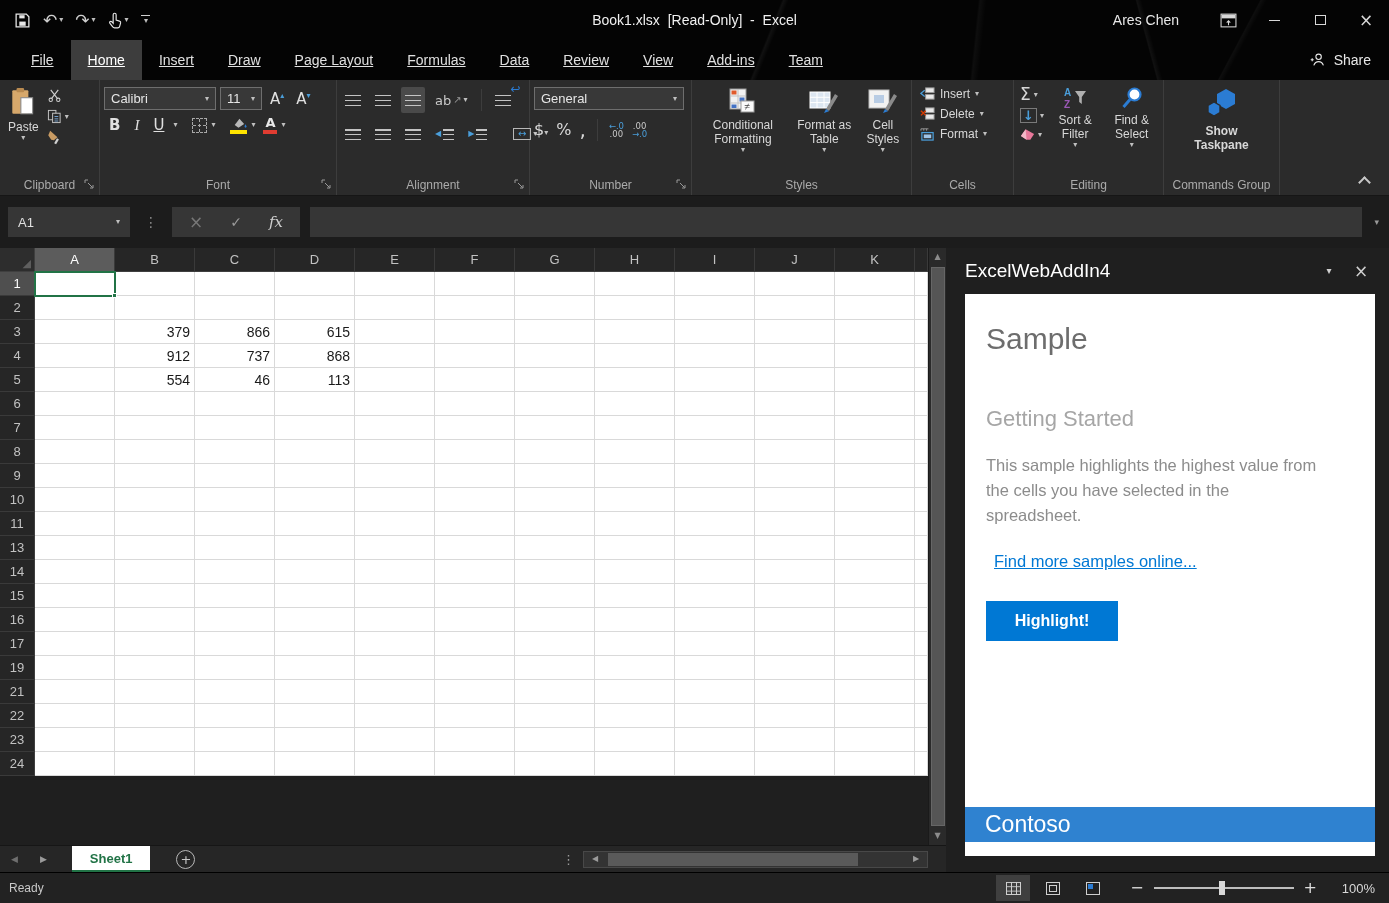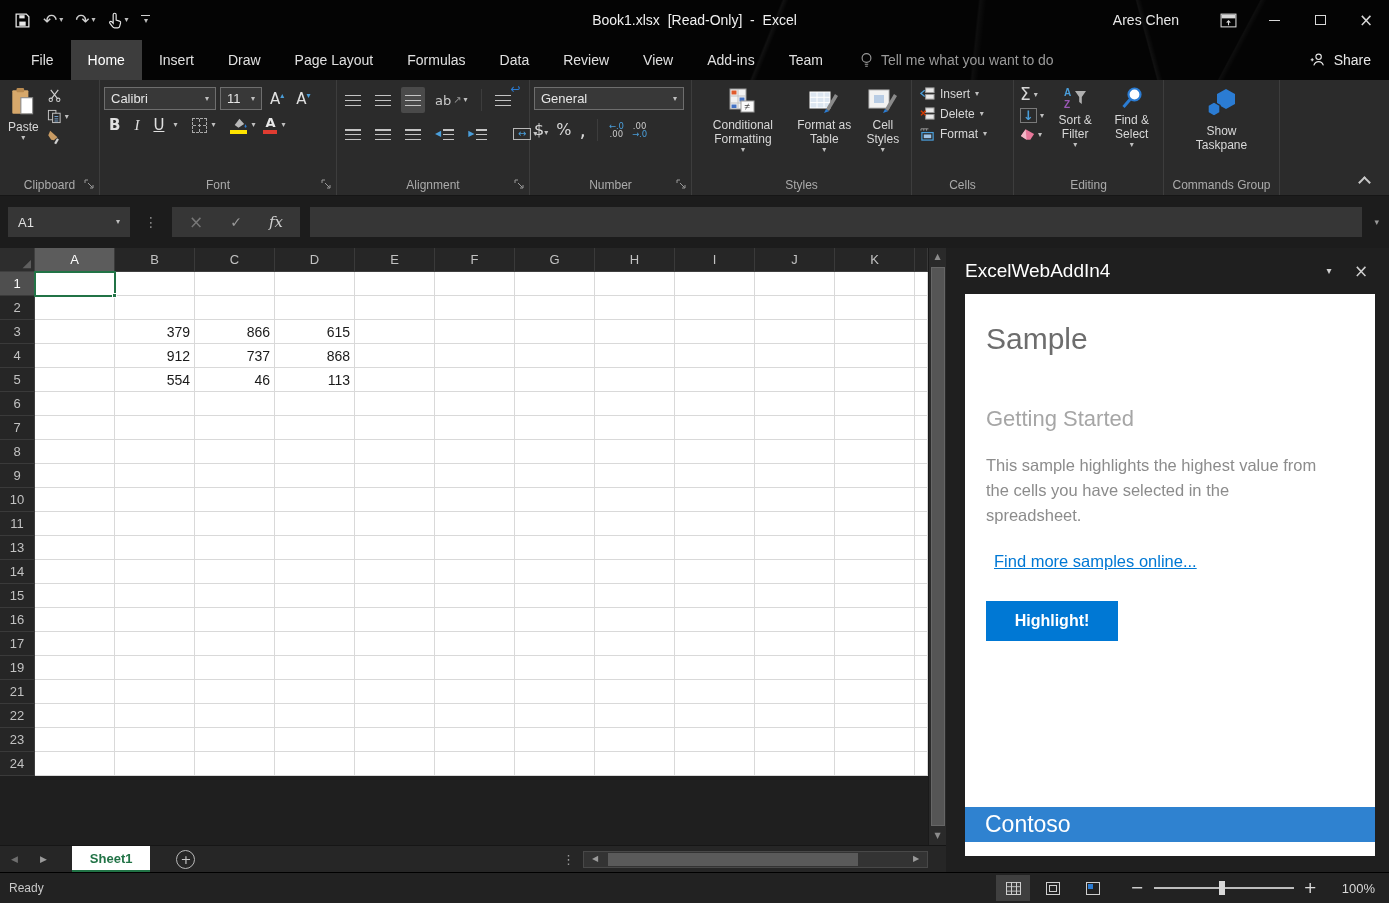--- a/index.html
+++ b/index.html
@@ -26,21 +26,21 @@
   .title { position:absolute; left:0; right:0; text-align:center; font-size:14px; color:#f0f0f0; white-space:pre; pointer-events:none; }
   .tb-right { margin-left:auto; display:flex; align-items:center; height:100%; }
   .user-name { font-size:14px; color:#e8e8e8; margin-right:26px; }
   .win-btn { width:46px; height:40px; display:flex; align-items:center; justify-content:center; color:#d8d8d8; }
   .min-glyph { width:11px; height:1px; background:#d8d8d8; }
   .max-glyph { width:11px; height:10px; border:1px solid #d8d8d8; }
   .close-glyph { font-size:17px; }
 
   .tabrow { height:40px; display:flex; align-items:stretch; padding-left:14px; }
   .tabs { display:flex; }
-  .rtab { padding:0 17px; display:flex; align-items:center; font-size:14px; color:#e0e0e0; cursor:default; }
+  .rtab { padding:0 17px; display:flex; align-items:center; font-size:14px; color:#e0e0e0; cursor:default;text-decoration:underline; }
   .rtab.active { background:#3d3d3d; color:#fff; }
   .tellme { display:flex; align-items:center; gap:8px; margin-left:20px; color:#9a9a9a; font-size:14px; }
   .share { margin-left:auto; display:flex; align-items:center; gap:8px; margin-right:18px; color:#e8e8e8; font-size:14px; }
 
   
   .ribbon { height:116px; background:#2b2b2b; display:flex; border-bottom:1px solid #161616; }
   .rgroup { display:flex; flex-direction:column; border-right:1px solid #3d3d3d; position:relative; }
   .gbody { flex:1; display:flex; padding:5px 4px 0; }
   .gfooter { height:20px; display:flex; align-items:center; justify-content:center; color:#ababab; font-size:12px; }
   .launcher { position:absolute; right:4px; bottom:5px; width:11px; height:11px; }
@@ -263,27 +263,20 @@
           <div class="rtab">Insert</div>
           <div class="rtab">Draw</div>
           <div class="rtab">Page Layout</div>
           <div class="rtab">Formulas</div>
           <div class="rtab">Data</div>
           <div class="rtab">Review</div>
           <div class="rtab">View</div>
           <div class="rtab">Add-ins</div>
           <div class="rtab">Team</div>
         </div>
-      <div class="tellme">
-        <svg width="13" height="17" viewBox="0 0 13 17">
-          <circle cx="6.5" cy="6" r="4.4" fill="none" stroke="#9a9a9a" stroke-width="1.1"></circle>
-          <path d="M4.8 12.2h3.4M5.2 14.2h2.6" stroke="#9a9a9a" stroke-width="1.1"></path>
-        </svg>
-        <span>Tell me what you want to do</span>
-      </div>
       <div class="share">
         <svg width="16" height="16" viewBox="0 0 16 16">
           <circle cx="8.6" cy="4.8" r="2.7" fill="none" stroke="#e8e8e8" stroke-width="1.1"></circle>
           <path d="M3.8 13.4c.9-2.5 2.7-3.8 4.8-3.8s3.9 1.3 4.8 3.8" fill="none" stroke="#e8e8e8" stroke-width="1.1"></path>
           <path d="M2.2 6.2v3M.7 7.7h3" stroke="#e8e8e8" stroke-width="1.1"></path>
         </svg>
         <span>Share</span>
       </div>
     </div>
   </div>
@@ -575,21 +568,21 @@
           </svg>
           <span class="biglabel">Find &amp; Select</span>
           <span class="ico caret">▾</span>
         </div>
       </div>
       <div class="gfooter">Editing</div>
     </div>
 
     <div class="rgroup g-commands">
       <div class="gbody">
-        <div class="bigbtn" style="max-width:92px;">
+        <div class="bigbtn" style="max-width:92px;font-weight:bold;">
           <svg width="36" height="34" viewBox="0 0 36 34">
             <path d="M22 2l9 5v10l-9 5-9-5V7z" fill="#2b7cd3"></path>
             <path d="M10 15l6 3.4v7.2L10 29l-6-3.4v-7.2z" fill="#2b7cd3" stroke="#2b2b2b" stroke-width="1.4"></path>
           </svg>
           <span class="biglabel">Show Taskpane</span>
         </div>
       </div>
       <div class="gfooter">Commands Group</div>
     </div>
 

